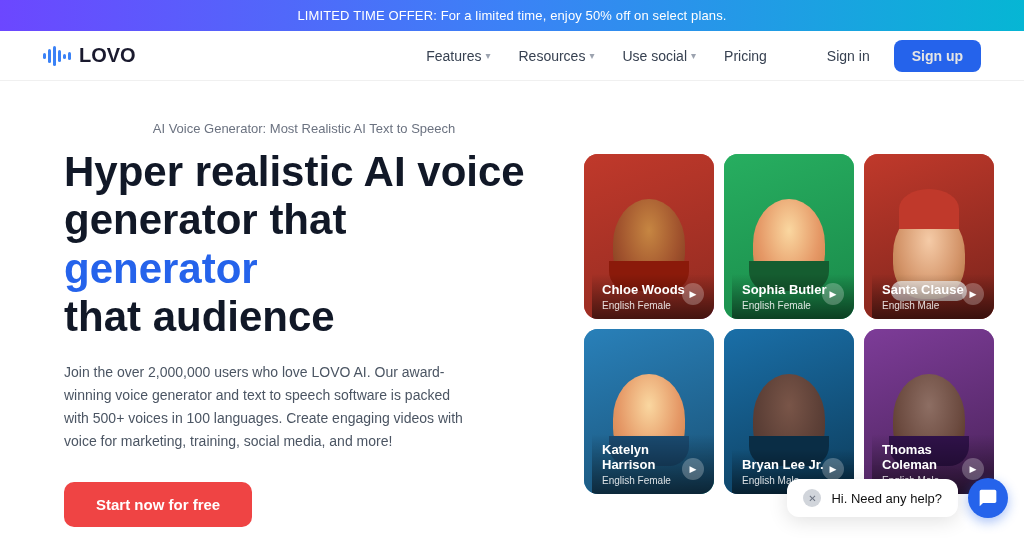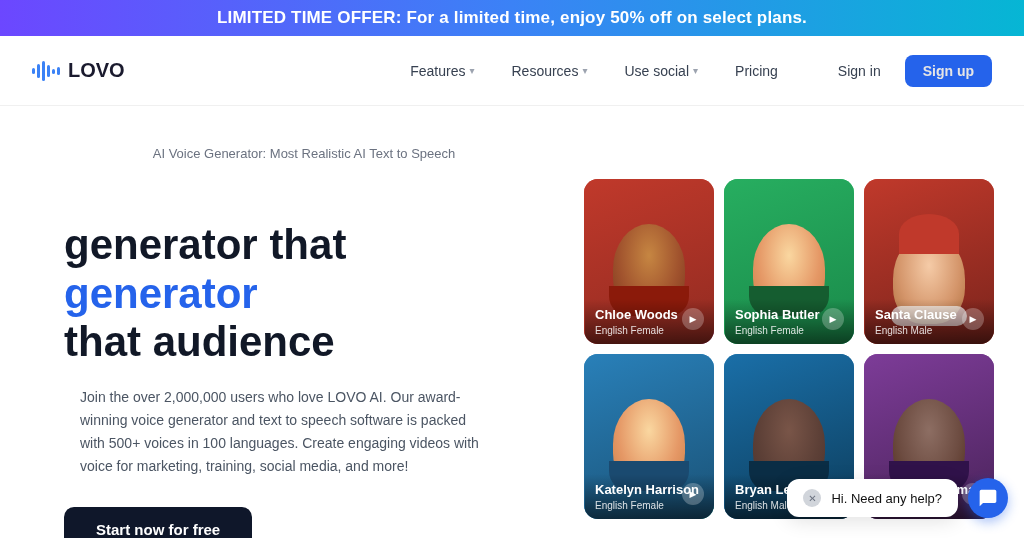--- a/index.html
+++ b/index.html
@@ -4,31 +4,31 @@
   <style>
     * { box-sizing: border-box; margin: 0; padding: 0; }
     body { font-family: -apple-system, BlinkMacSystemFont, 'Segoe UI', sans-serif; background: #fff; overflow-x: hidden; }
 
     
     .banner {
       background: linear-gradient(90deg, #6c47ff 0%, #3b82f6 50%, #06b6d4 100%);
       text-align: center;
       padding: 8px 32px;
       color: #fff;
-      font-size: 17px;
-      font-weight: 700;
+      font-size: 13px;
+      font-weight: 400;
       letter-spacing: 0.01em;
     }
 
     
     nav {
       display: flex;
       align-items: center;
-      padding: 0 32px;
-      height: 70px;
+      padding: 0 43px;
+      height: 50px;
       border-bottom: 1px solid #f0f0f0;
       background: #fff;
     }
     .logo {
       display: flex;
       align-items: center;
       gap: 8px;
       font-size: 20px;
       font-weight: 700;
       color: #1a1a2e;
@@ -36,21 +36,21 @@
       text-decoration: none;
     }
     .logo-icon {
       display: flex;
       align-items: center;
       gap: 2px;
     }
     .nav-links {
       display: flex;
       align-items: center;
-      gap: 13px;
+      gap: 4px;
       margin-right: 32px;
     }
     .nav-item {
       display: flex;
       align-items: center;
       gap: 4px;
       padding: 8px 12px;
       font-size: 14px;
       font-weight: 500;
       color: #374151;
@@ -116,29 +116,28 @@
     }
     .hero-title .highlight {
       color: #2563eb;
     }
     .hero-desc {
       font-size: 14px;
       line-height: 1.65;
       color: #4b5563;
       margin-bottom: 28px;
       max-width: 400px;
-      margin-left: 16px;
     }
     .btn-cta {
       display: inline-block;
       padding: 14px 32px;
       font-size: 15px;
       font-weight: 600;
       color: #fff;
-      background: #0f172a;
+      background: #ef4444;
       border: none;
       border-radius: 10px;
       cursor: pointer;
       text-decoration: none;
     }
 
     
     .hero-right {
       flex: 1;
       display: grid;
@@ -150,21 +149,21 @@
     }
     .voice-card {
       border-radius: 14px;
       overflow: hidden;
       position: relative;
       cursor: pointer;
     }
     .card-info {
       position: absolute;
       bottom: 0;
-      left: 1px;
+      left: 8px;
       right: 0;
       padding: 8px 10px 8px;
       background: linear-gradient(transparent, rgba(0,0,0,0.55));
       color: #fff;
     }
     .card-name {
       font-size: 13px;
       font-weight: 700;
       line-height: 1.2;
     }
@@ -290,21 +289,21 @@
   <div class="nav-auth">
     <button class="btn-signin">Sign in</button>
     <button class="btn-signup">Sign up</button>
   </div>
 </nav>
 
 <section class="hero">
   <div class="hero-left">
     <p class="hero-subtitle">AI Voice Generator: Most Realistic AI Text to Speech</p>
     <h1 class="hero-title">
-      <br>
+      <span>Hyper realistic AI voice</span><br>
       <span>generator that </span><span class="highlight">generator</span><br>
       <span>that audience</span>
     </h1>
     <p class="hero-desc">Join the over 2,000,000 users who love LOVO AI. Our award-winning voice generator and text to speech software is packed with 500+ voices in 100 languages. Create engaging videos with voice for marketing, training, social media, and more!</p>
     <button class="btn-cta">Start now for free</button>
   </div>
 
   <div class="hero-right">
 
     <div class="voice-card card-chloe">

